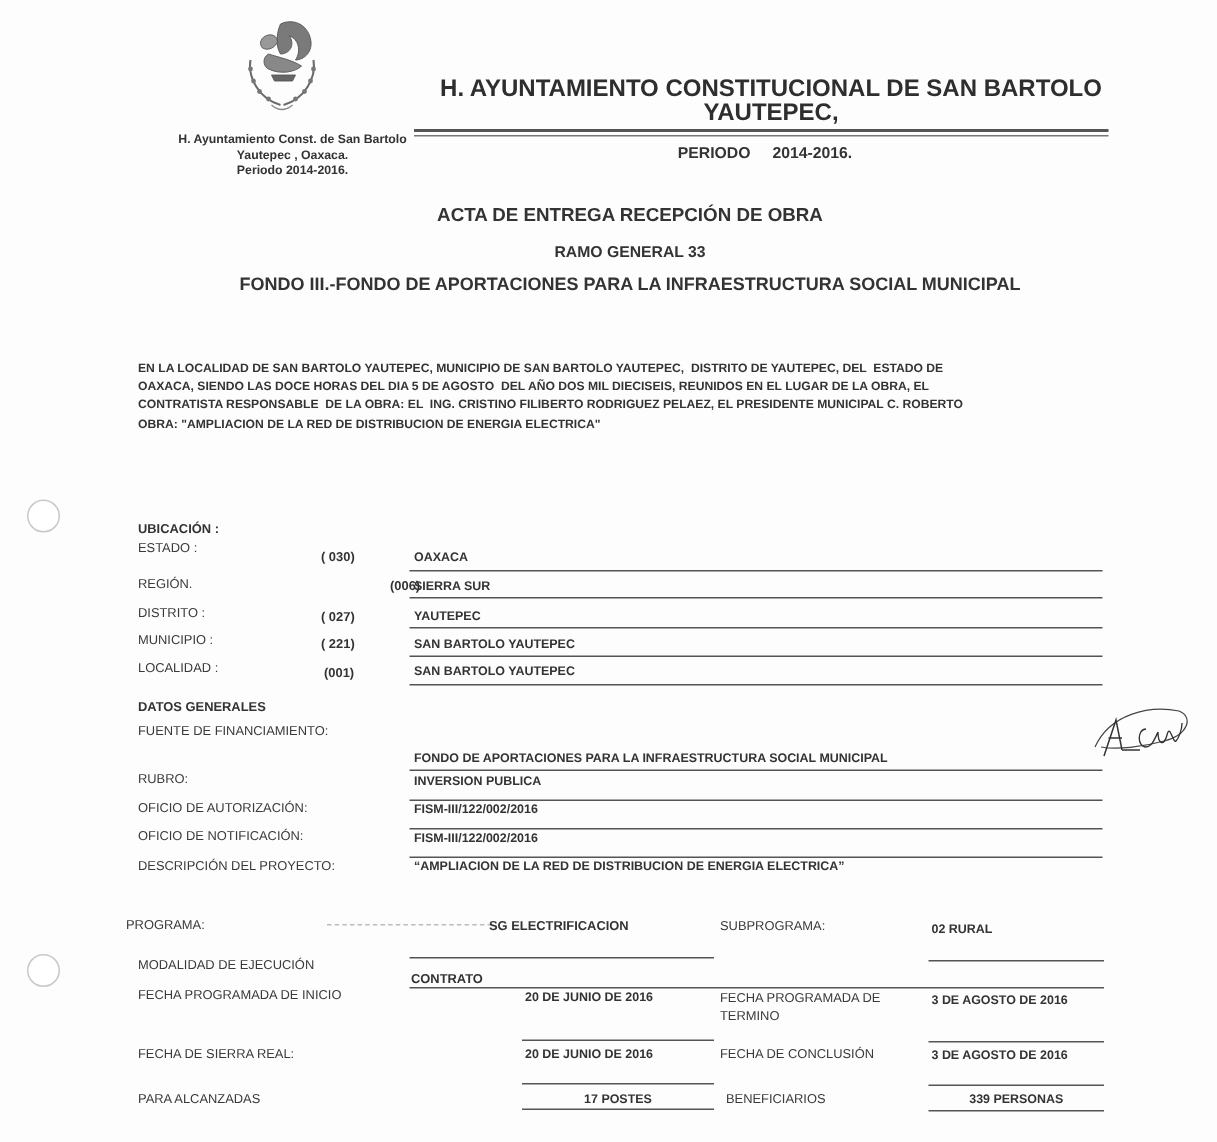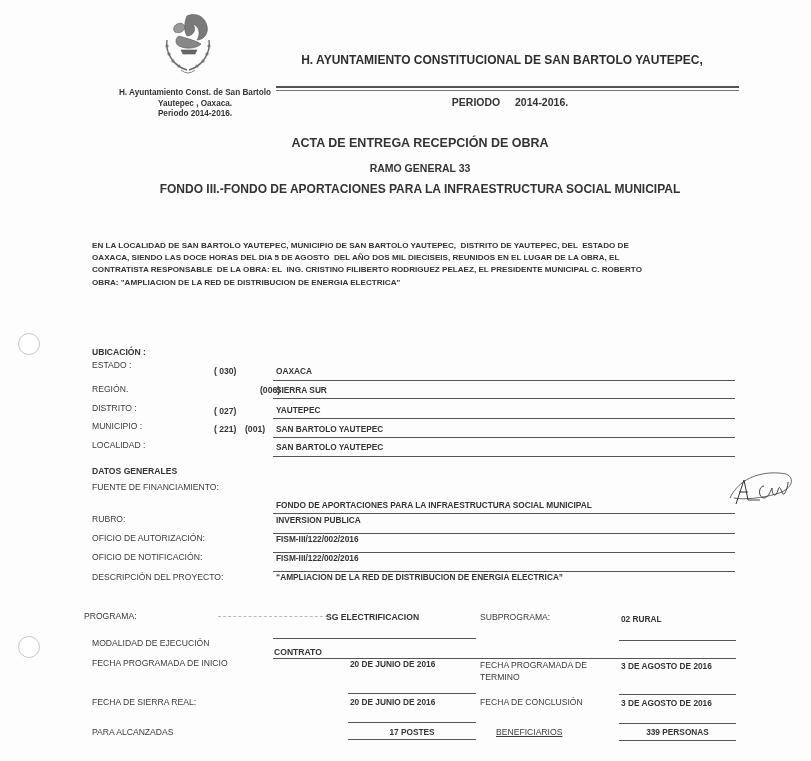--- a/index.html
+++ b/index.html
@@ -1,21 +1,21 @@
 <!DOCTYPE html>
 <html><head>
   <meta charset="utf-8">
   <style>
     * { box-sizing: border-box; margin: 0; padding: 0; }
     html, body { width: 811px; height: 761px; background: #fdfdfd; overflow: hidden; }
     body { position: relative; font-family: "Liberation Sans", sans-serif; color: #2b2b2b; }
     .abs { position: absolute; }
     .seal { left: 157px; top: 10px; width: 62px; height: 68px; }
     .left-caption { left: 100px; top: 88px; width: 190px; text-align: center; font-size: 8.2px; font-weight: bold; line-height: 10.5px; color: #333; }
-    .hdr-title { left: 272px; top: 52px; width: 460px; text-align: center; font-size: 12px; font-weight: bold; line-height: 16px; color: #2e2e2e; }
+    .hdr-title { left: 284px; top: 52px; width: 460px; text-align: center; font-size: 16px; font-weight: bold; line-height: 16px; color: #2e2e2e; }
     .hdr-title .l2 { text-decoration: underline; }
     .hdr-rule1 { left: 276px; top: 86px; width: 463px; border-top: 2px solid #555; }
     .hdr-rule2 { left: 276px; top: 90px; width: 463px; border-top: 1px solid #777; }
     .periodo { left: 280px; top: 96px; width: 460px; text-align: center; font-size: 10.5px; font-weight: bold; color: #333; word-spacing: 2px; }
     .acta { left: 140px; top: 136px; width: 560px; text-align: center; font-size: 12.5px; font-weight: bold; color: #333; }
     .ramo { left: 140px; top: 162px; width: 560px; text-align: center; font-size: 10.5px; font-weight: bold; color: #333; }
     .fondo { left: 120px; top: 182px; width: 600px; text-align: center; font-size: 12px; font-weight: bold; color: #333; }
     .para { left: 92px; top: 240px; width: 650px; font-size: 8.1px; font-weight: bold; line-height: 12.2px; color: #333; text-align: left; }
     .lbl { font-size: 8.6px; color: #3a3a3a; }
     .sec { font-size: 8.6px; font-weight: bold; color: #333; }
@@ -98,21 +98,21 @@
 <div class="abs code" style="left:214px; top:406px;">( 027)</div>
 <div class="abs val" style="left:276px; top:405px;">YAUTEPEC</div>
 <div class="abs line" style="left:273px; top:418px; width:462px;"></div>
 
 <div class="abs lbl" style="left:92px; top:421px;">MUNICIPIO :</div>
 <div class="abs code" style="left:214px; top:424px;">( 221)</div>
 <div class="abs val" style="left:276px; top:424px;">SAN BARTOLO YAUTEPEC</div>
 <div class="abs line" style="left:273px; top:437px; width:462px;"></div>
 
 <div class="abs lbl" style="left:92px; top:440px;">LOCALIDAD :</div>
-<div class="abs code" style="left:216px; top:424px;margin-left:29px;">(001)</div>
+<div class="abs code" style="left:216px; top:443px;">(001)</div>
 <div class="abs val" style="left:276px; top:442px;">SAN BARTOLO YAUTEPEC</div>
 <div class="abs line" style="left:273px; top:456px; width:462px;"></div>
 
 <div class="abs sec" style="left:92px; top:466px;">DATOS GENERALES</div>
 <div class="abs lbl" style="left:92px; top:482px;">FUENTE DE FINANCIAMIENTO:</div>
 <div class="abs val" style="left:276px; top:500px;">FONDO DE APORTACIONES PARA LA INFRAESTRUCTURA SOCIAL MUNICIPAL</div>
 <div class="abs line" style="left:273px; top:513px; width:462px;"></div>
 
 <div class="abs lbl" style="left:92px; top:514px;">RUBRO:</div>
 <div class="abs val" style="left:276px; top:515px;">INVERSION PUBLICA</div>
@@ -163,15 +163,15 @@
 <div class="abs lbl" style="left:92px; top:697px;">FECHA DE SIERRA REAL:</div>
 <div class="abs val" style="left:350px; top:697px;">20 DE JUNIO DE 2016</div>
 <div class="abs lbl" style="left:480px; top:697px;">FECHA DE CONCLUSIÓN</div>
 <div class="abs val" style="left:621px; top:698px;">3 DE AGOSTO DE 2016</div>
 
 <div class="abs line" style="left:348px; top:722px; width:128px;"></div>
 <div class="abs line" style="left:619px; top:723px; width:117px;"></div>
 <div class="abs lbl" style="left:92px; top:727px;">PARA ALCANZADAS</div>
 <div class="abs val" style="left:348px; top:727px; width:128px; text-align:center;">17 POSTES</div>
 <div class="abs line" style="left:348px; top:739px; width:128px;"></div>
-<div class="abs lbl" style="left:496px; top:727px;text-decoration:underline;">BENEFICIARIOS</div>
+<div class="abs lbl" style="left:484px; top:727px;">BENEFICIARIOS</div>
 <div class="abs val" style="left:619px; top:727px; width:117px; text-align:center;">339 PERSONAS</div>
 <div class="abs line" style="left:619px; top:740px; width:117px;"></div>
 
 </body></html>

